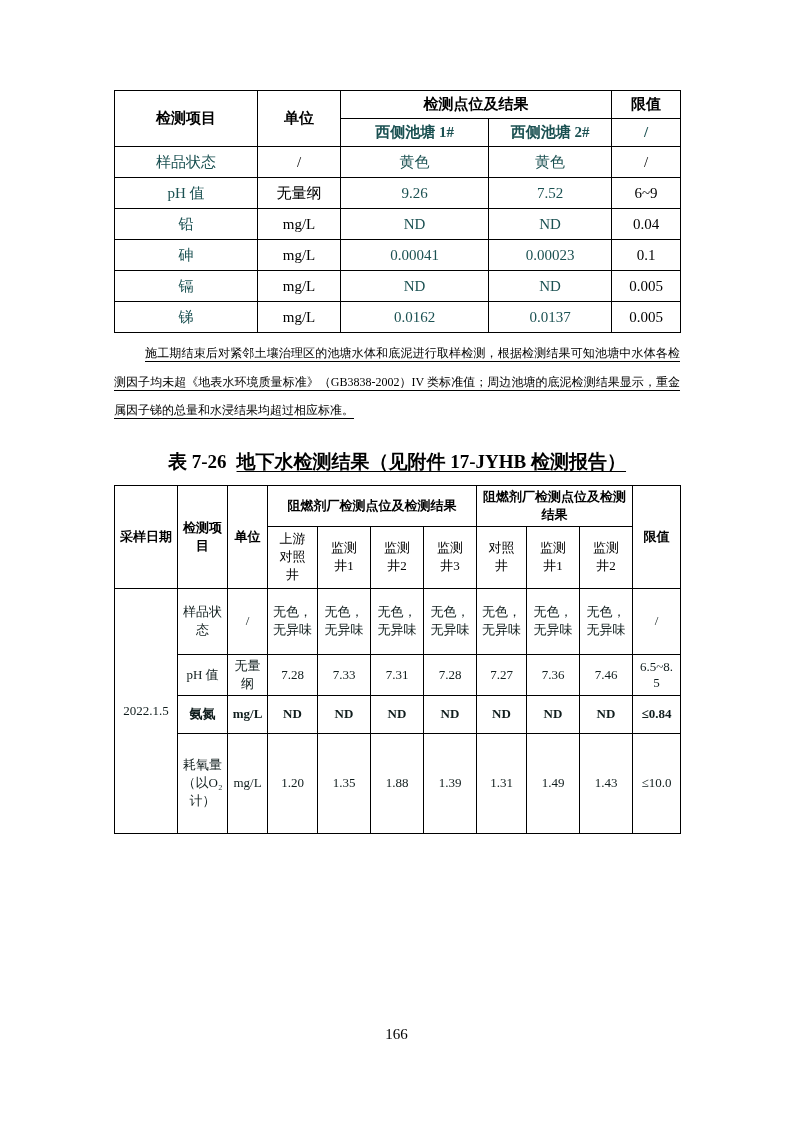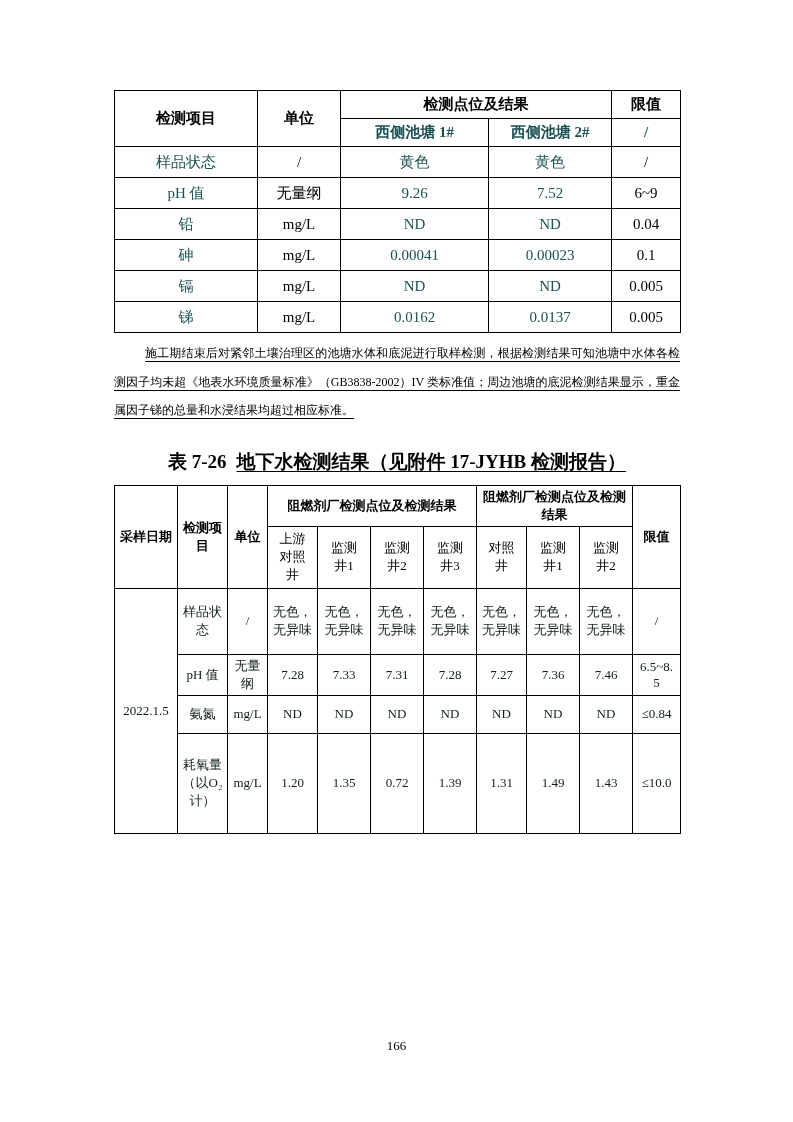--- a/index.html
+++ b/index.html
@@ -68,28 +68,28 @@
   }
 
   
   .t2{font-size:13px;}
   .t2 th{font-weight:bold;padding:2px 6px;}
   .t2 .r-group{height:34px;}
   .t2 .r-wells{height:62px;padding-left:19px;}
   .t2 .r-wells th{padding:2px 7px;font-weight:normal;}
   .t2 .r-sample{height:66px;}
   .t2 .r-ph{height:40px;}
-  .t2 .r-nh{height:38px;}
+  .t2 .r-nh{height:38px;font-weight:bold;}
   .t2 .r-cod{height:100px;}
   .t2 td{color:#101d1d;}
 
   
   .page-number{
     position:absolute;left:0;right:0;top:1026px;
-    text-align:center;font-size:13px;margin-top:12px;
+    text-align:center;font-size:15px;
   }
 </style>
 </head>
 <body>
 
 <div class="page">
   <div class="content">
 
     <table class="doc-table t1">
       <colgroup>
@@ -234,21 +234,21 @@
           <td>ND</td>
           <td>ND</td>
           <td>ND</td>
           <td>≤0.84</td>
         </tr>
         <tr class="r-cod">
           <td>耗氧量（以O₂计）</td>
           <td>mg/L</td>
           <td>1.20</td>
           <td>1.35</td>
-          <td>0.72</td>
+          <td>1.88</td>
           <td>1.39</td>
           <td>1.31</td>
           <td>1.49</td>
           <td>1.43</td>
           <td>≤10.0</td>
         </tr>
       </tbody>
     </table>
 
   </div>

